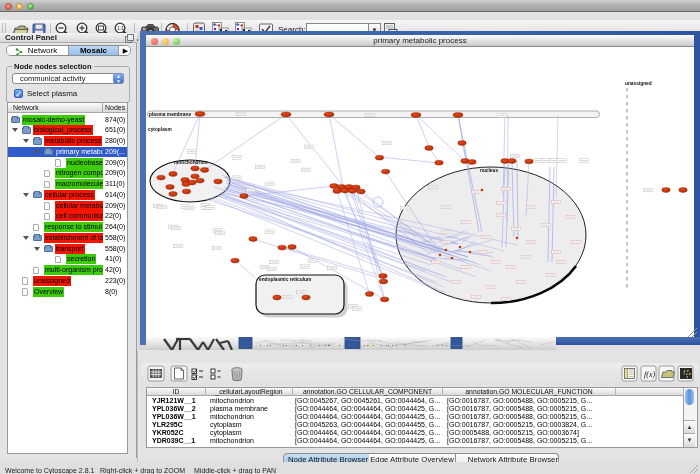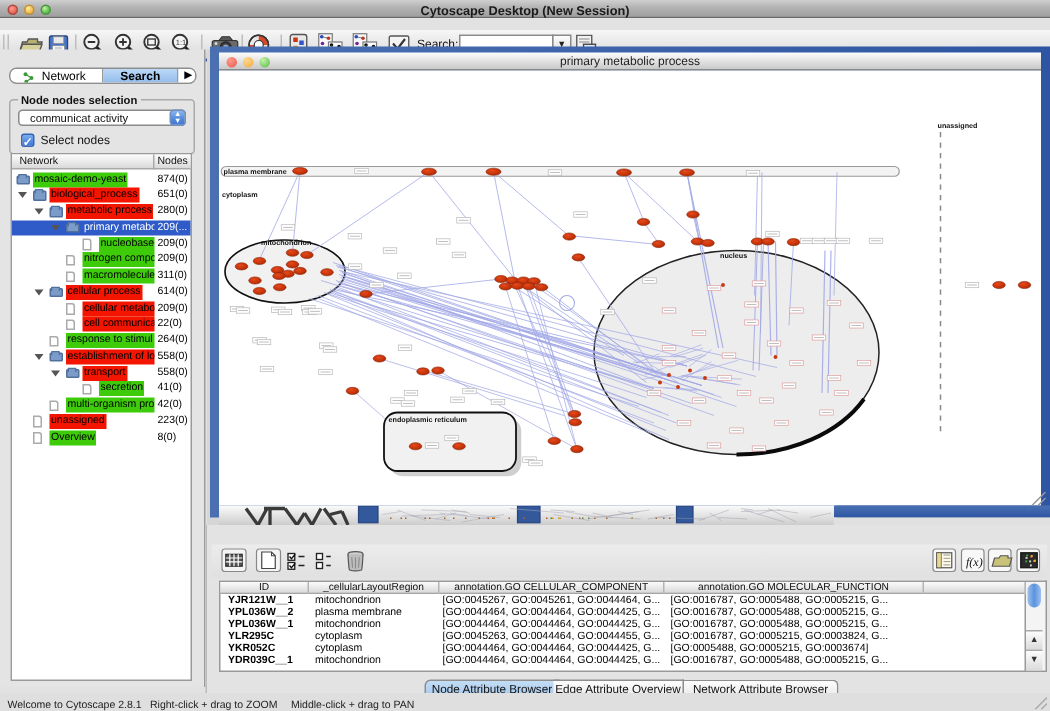--- a/index.html
+++ b/index.html
@@ -96,21 +96,20 @@
 #statusbar { left:0; top:462px; width:700px; height:12px; background:#dfdfdf;
   font-size:7px; color:#222; }
 </style>
 </head>
 <body>
 
 <div class="abs" id="titlebar">
   <div class="tl" style="left:5px;background:radial-gradient(circle at 35% 30%,#ff9a90,#ec6a5e 60%,#d5504a);border:0.5px solid #b0443c;"></div>
   <div class="tl" style="left:16px;background:radial-gradient(circle at 35% 30%,#ffe9a0,#f5bf4f 60%,#dfa33b);border:0.5px solid #c1913a;"></div>
   <div class="tl" style="left:27px;background:radial-gradient(circle at 35% 30%,#c4f2a5,#61c354 60%,#4aa83f);border:0.5px solid #4d9440;"></div>
-  <div id="title-text">Cytoscape Desktop (New Session)</div>
 </div>
 
 <div class="abs" id="toolbar">
   <div class="tsep" style="left:2px"></div>
     <div class="tsep" style="left:5px"></div>
     <div class="tsep" style="left:50px"></div>
     <div class="tsep" style="left:134px"></div>
     <div class="tsep" style="left:161px"></div>
     <div class="tsep" style="left:187px"></div>
   <svg class="ticon" style="left:9px" width="390" height="18" viewBox="0 0 390 18">
@@ -206,37 +205,41 @@
       <rect x="6.5" y="10" width="1.5" height="3" fill="#3355bb"></rect>
       <rect x="8.7" y="8.5" width="1.5" height="4.5" fill="#cc4422"></rect>
       <rect x="10.9" y="9.5" width="1.5" height="3.5" fill="#33aa44"></rect>
     </svg>
   <div class="abs" style="left:278px;top:5px;font-size:8px;color:#111;">Search:</div>
   <div class="abs" style="left:306px;top:3px;width:63px;height:13px;background:#fff;border:1px solid #8a8a8a;"></div>
   <div class="abs" style="left:368px;top:3px;width:13px;height:13px;background:linear-gradient(#fdfdfd,#dcdcdc);border:1px solid #8a8a8a;text-align:center;font-size:6px;line-height:12px;color:#222;">▼</div>
 </div>
 
 <div class="abs" id="cpanel">
+  <div class="abs" id="cpanel-title">Control Panel<svg style="position:absolute;right:3px;top:1px;" width="9" height="9" viewBox="0 0 9 9">
+        <rect x="0.5" y="2.5" width="6" height="6" fill="none" stroke="#777" stroke-width="1"></rect>
+        <rect x="2.5" y="0.5" width="6" height="6" fill="#eee" stroke="#777" stroke-width="1"></rect>
+      </svg></div>
   <div class="abs" id="cp-tabs">
     <div class="seg" style="left:0;width:62px;background:#fff;border-right:1px solid #999;"><svg style="position:absolute;left:8px;top:1.5px;" width="8" height="8" viewBox="0 0 8 8">
           <circle cx="2" cy="1.5" r="1.3" fill="#3a9a3a"></circle>
           <circle cx="6" cy="4" r="1.3" fill="#3a9a3a"></circle>
           <circle cx="2.5" cy="6.5" r="1.3" fill="#3a9a3a"></circle>
           <line x1="2" y1="1.5" x2="6" y2="4" stroke="#3a9a3a" stroke-width="0.7"></line>
           <line x1="6" y1="4" x2="2.5" y2="6.5" stroke="#3a9a3a" stroke-width="0.7"></line>
         </svg><span style="margin-left:10px;">Network</span></div>
-    <div class="seg" style="left:62px;width:50px;background:linear-gradient(#bcd8f6,#95bdeb);font-weight:bold;border-right:1px solid #999;">Search</div>
+    <div class="seg" style="left:62px;width:50px;background:linear-gradient(#bcd8f6,#95bdeb);font-weight:bold;border-right:1px solid #999;">Mosaic</div>
     <div class="seg" style="left:112px;width:13px;background:#fff;font-size:7px;">▶</div>
   </div>
   <div class="abs" id="groupbox"></div>
   <div class="abs" id="grouplabel">Node nodes selection</div>
   <div class="abs" id="combo">communicat activity</div>
   <div class="abs" id="combo-btn">▲<br>▼</div>
   <div class="abs" id="checkbox">✓</div>
-  <div class="abs" id="checklabel">Select nodes</div>
+  <div class="abs" id="checklabel">Select plasma</div>
   <div class="abs" id="tree">
     <div id="tree-head">
         <span style="position:absolute;left:5px;top:1px;">Network</span>
         <span style="position:absolute;left:97px;top:1px;">Nodes</span>
       <span style="position:absolute;left:94px;top:0;width:1px;height:10px;background:#a9a9a9;"></span>
       </div>
     <div class="trow" style="top:11.50px;">
         <span class="folder" style="left:3px;"></span>
         <span class="lbl greenbg" style="position:absolute;left:14px;top:0;height:10px;color:#000;overflow:hidden;max-width:81px;">mosaic-demo-yeast</span>
         <span class="cnt" style="color:#000;">874(0)</span>
@@ -847,21 +850,21 @@
 <div class="abs" id="dp-scroll">
       <div style="position:absolute;left:1px;top:1px;width:9px;height:16px;border-radius:5px;background:linear-gradient(90deg,#9cc0ee,#5b93dd 50%,#9cc0ee);"></div>
       <div style="position:absolute;left:0;bottom:14px;width:11px;height:13px;background:linear-gradient(#fdfdfd,#dadada);border-top:1px solid #aaa;text-align:center;font-size:6px;line-height:13px;color:#333;">▲</div>
       <div style="position:absolute;left:0;bottom:0;width:11px;height:14px;background:linear-gradient(#fdfdfd,#dadada);border-top:1px solid #aaa;text-align:center;font-size:6px;line-height:13px;color:#333;">▼</div>
     </div>
 </div>
 
 <div class="abs" id="browser-tabs">
   <div class="btab" style="left:4px;width:90px;background:linear-gradient(#c3ddf5,#a6c8ec);border-radius:4px 0 0 4px;">Node Attribute Browser</div>
   <div class="btab" style="left:90px;width:87px;border-left:none;">Edge Attribute Overview</div>
-  <div class="btab" style="left:177px;width:103px;border-left:none;border-radius:0 4px 4px 0;">Network Attribute Browser</div>
+  <div class="btab" style="left:177px;width:103px;border-left:none;border-radius:0 4px 4px 0;text-align:right;">Network Attribute Browser</div>
 </div>
 
 <div class="abs" id="statusbar">
   <span class="abs" style="left:5px;top:5px;">Welcome to Cytoscape 2.8.1</span>
   <span class="abs" style="left:100px;top:5px;">Right-click + drag to ZOOM</span>
   <span class="abs" style="left:194px;top:5px;">Middle-click + drag to PAN</span>
 <svg style="position:absolute;right:2px;top:2px;" width="9" height="9" viewBox="0 0 9 9">
       <line x1="1" y1="9" x2="9" y2="1" stroke="#aaa" stroke-width="1"></line>
       <line x1="5" y1="9" x2="9" y2="5" stroke="#aaa" stroke-width="1"></line>
     </svg>

